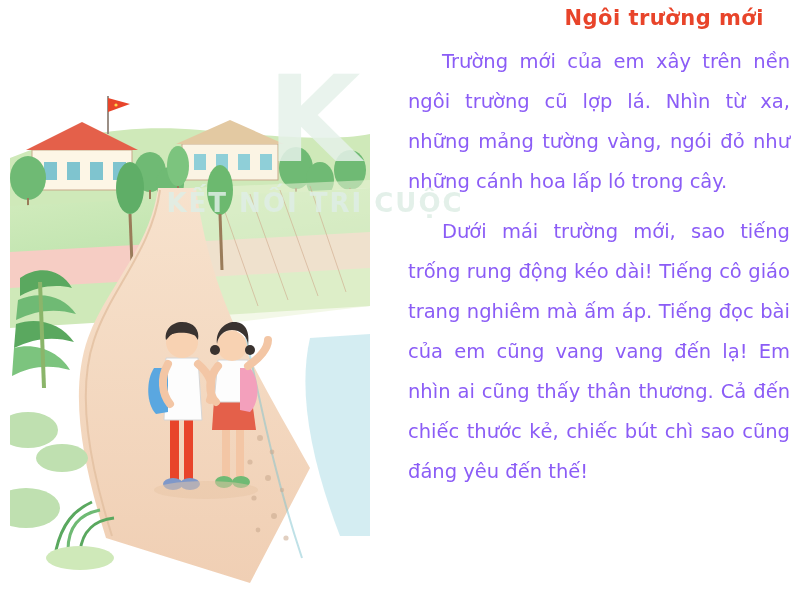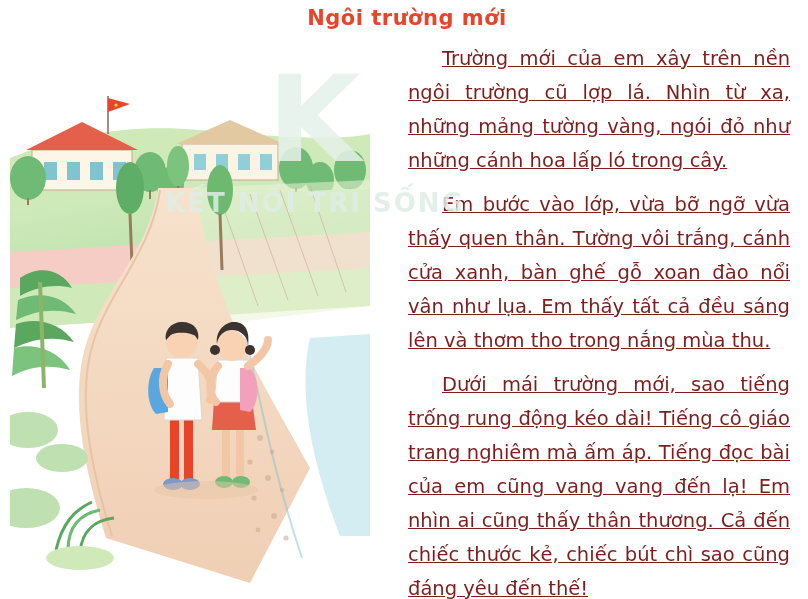--- a/index.html
+++ b/index.html
@@ -18,26 +18,25 @@
     position: relative;
     width: 808px;
     height: 599px;
     box-sizing: border-box;
   }
   .title {
     position: absolute;
     top: 6px;
     left: 0;
     width: 764px;
-    text-align: center;
+    text-align: right;
     color: #e8442a;
     font-size: 21px;
     font-weight: bold;
     letter-spacing: 0.5px;
-    padding-left: 25px;
   }
   
   .illustration {
     position: absolute;
     left: 10px;
     top: 38px;
     width: 360px;
     height: 545px;
     overflow: hidden;
   }
@@ -45,27 +44,26 @@
   
   .text-col {
     position: absolute;
     left: 408px;
     top: 42px;
     width: 382px;
     height: 545px;
   }
   .para {
     font-size: 19.5px;
-    line-height: 34px;
-    color: #7f1d1d;
+    line-height: 40px;
+    color: #8b5cf6;
     text-align: justify;
     text-justify: inter-word;
     margin: 0 0 10px 0;
     font-family: "DejaVu Sans", sans-serif;
-    text-decoration: underline;
   }
   .para .indent { display: inline-block; width: 34px; }
   
   .watermark {
     position: absolute;
     left: 150px;
     top: 60px;
     width: 330px;
     height: 230px;
     color: #dfeee6;
@@ -253,23 +251,22 @@
           <circle cx="240" cy="312" r="5" fill="#3a3330"></circle>
         </g>
 
         <ellipse cx="196" cy="452" rx="52" ry="9" fill="#e7c5a6" opacity="0.5"></ellipse>
       </g>
     </svg>
   </div>
 
   <div class="watermark">
     <span class="big">K</span>
-    <span>KẾT NỐI TRI SỐNG</span><br>
+    <span>KẾT NỐI TRI CUỘC</span><br>
   </div>
 
   <div class="text-col">
     <p class="para"><span class="indent"></span><span>Trường mới của em xây trên nền ngôi trường cũ lợp lá. Nhìn từ xa, những mảng tường vàng, ngói đỏ như những cánh hoa lấp ló trong cây.</span></p>
-    <p class="para"><span class="indent"></span><span>Em bước vào lớp, vừa bỡ ngỡ vừa thấy quen thân. Tường vôi trắng, cánh cửa xanh, bàn ghế gỗ xoan đào nổi vân như lụa. Em thấy tất cả đều sáng lên và thơm tho trong nắng mùa thu.</span></p>
     <p class="para"><span class="indent"></span><span>Dưới mái trường mới, sao tiếng trống rung động kéo dài! Tiếng cô giáo trang nghiêm mà ấm áp. Tiếng đọc bài của em cũng vang vang đến lạ! Em nhìn ai cũng thấy thân thương. Cả đến chiếc thước kẻ, chiếc bút chì sao cũng đáng yêu đến thế!</span></p>
 
   </div>
 
 </div>
 
 </body></html>

